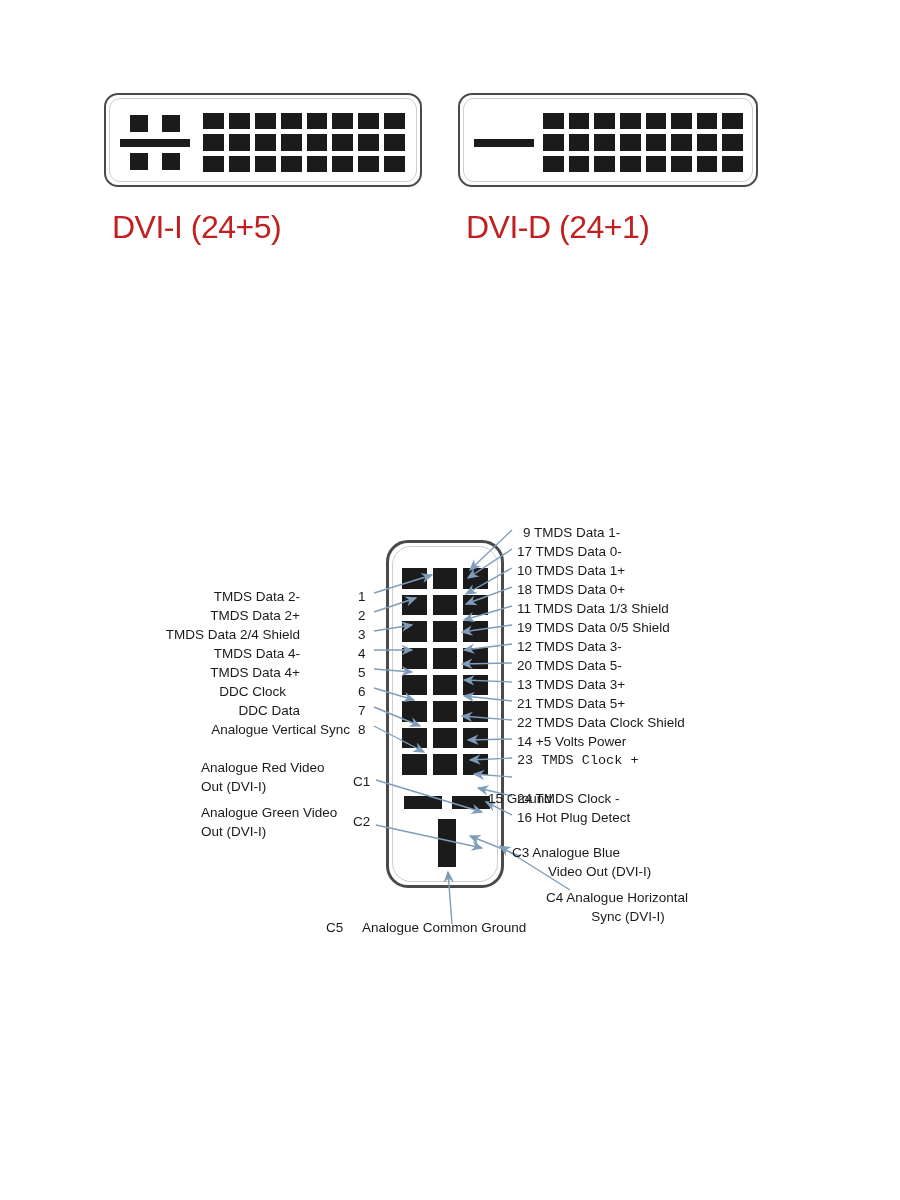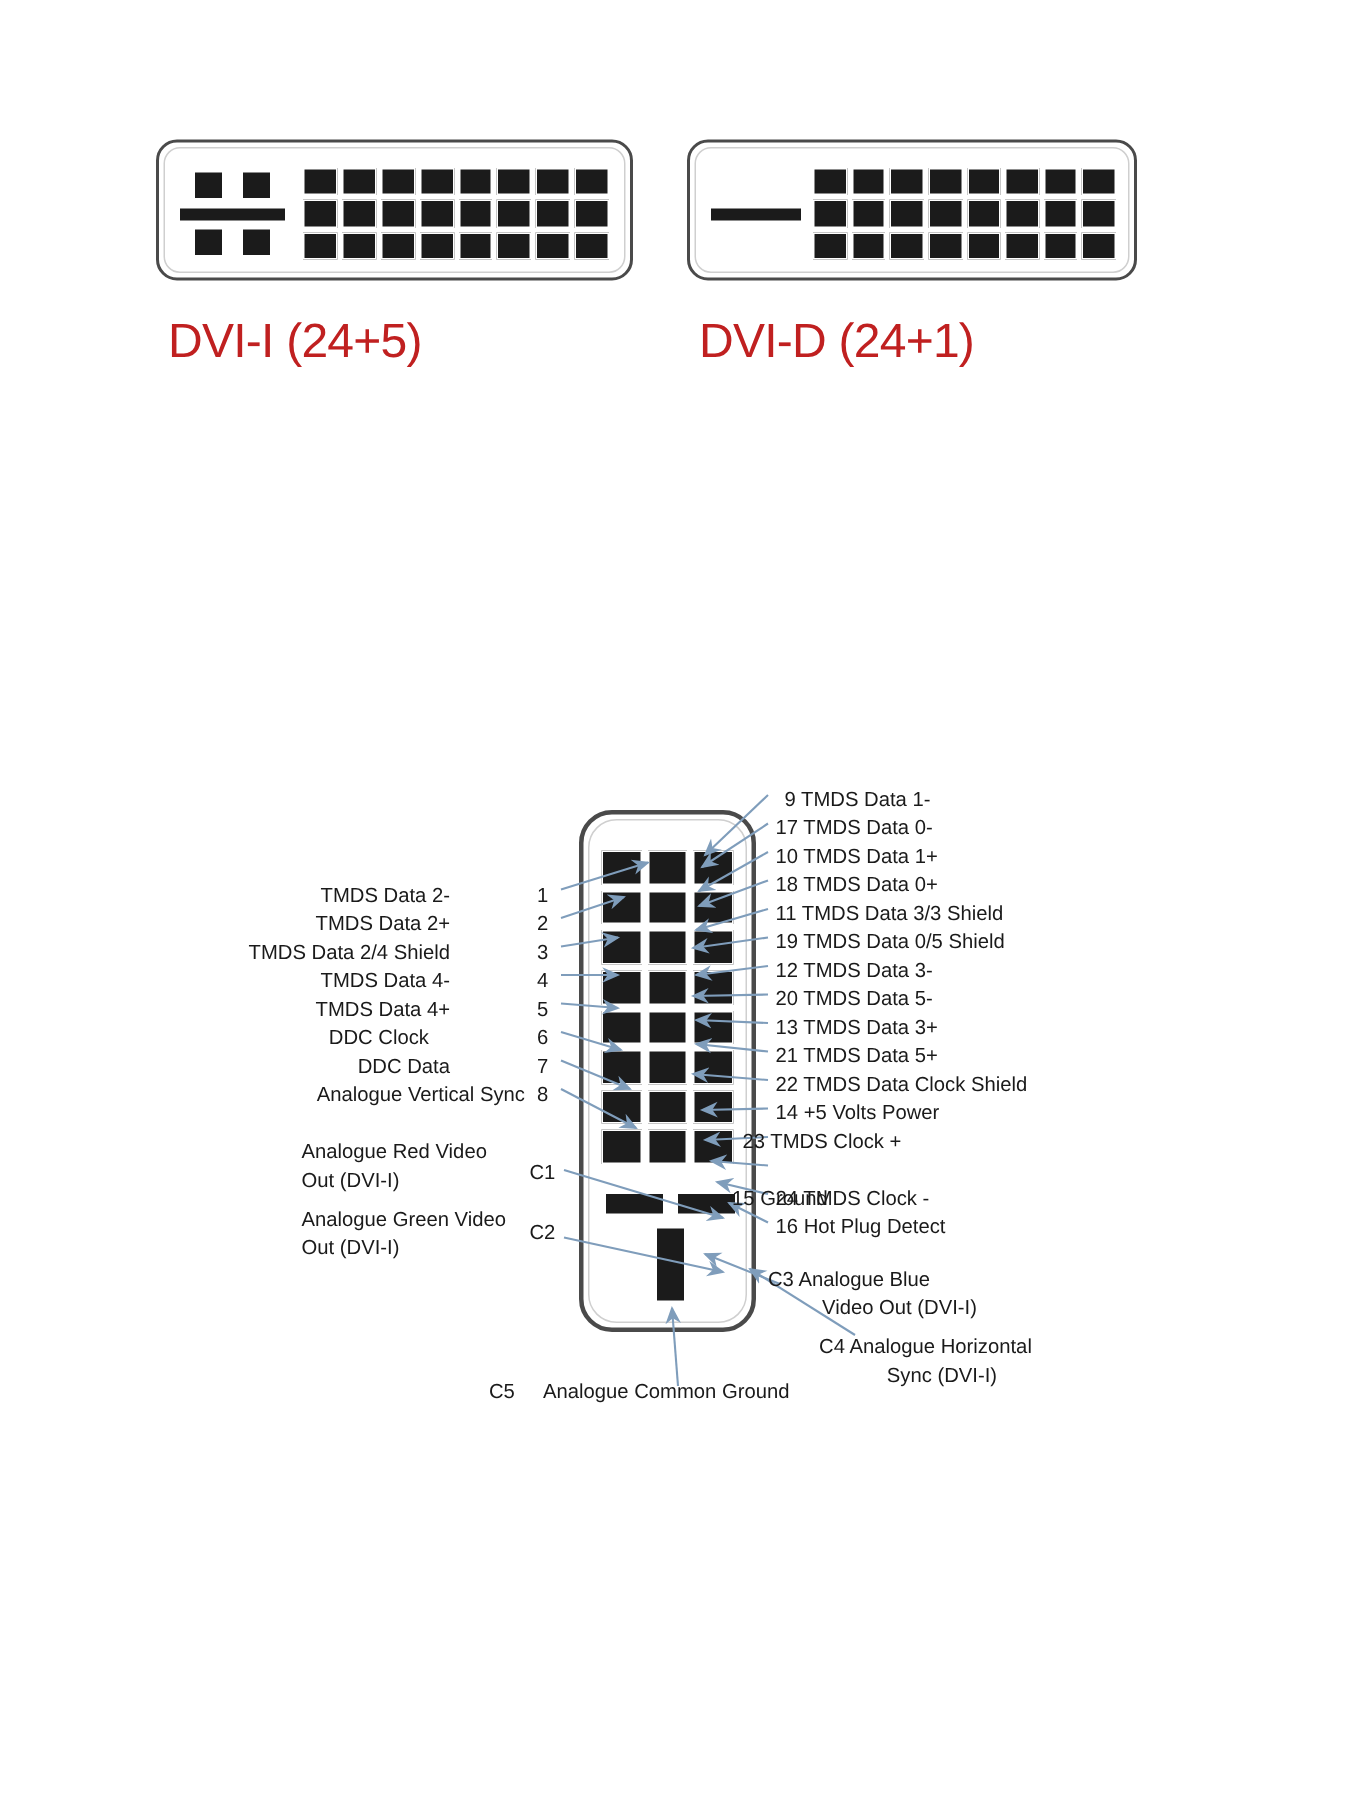--- a/index.html
+++ b/index.html
@@ -326,21 +326,21 @@
   <div class="pinout-label right" style="left:517px; top:561px;">
     <span>10 </span>
     <span>TMDS Data 1+</span>
   </div>
   <div class="pinout-label right" style="left:517px; top:580px;">
     <span>18 </span>
     <span>TMDS Data 0+</span>
   </div>
   <div class="pinout-label right" style="left:517px; top:599px;">
     <span>11 </span>
-    <span>TMDS Data 3/3 Shield</span>
+    <span>TMDS Data 1/3 Shield</span>
   </div>
   <div class="pinout-label right" style="left:517px; top:618px;">
     <span>19 </span>
     <span>TMDS Data 0/5 Shield</span>
   </div>
   <div class="pinout-label right" style="left:517px; top:637px;">
     <span>12 </span>
     <span>TMDS Data 3-</span>
   </div>
   <div class="pinout-label right" style="left:517px; top:656px;">
@@ -356,21 +356,21 @@
     <span>TMDS Data 5+</span>
   </div>
   <div class="pinout-label right" style="left:517px; top:713px;">
     <span>22 </span>
     <span>TMDS Data Clock Shield</span>
   </div>
   <div class="pinout-label right" style="left:517px; top:732px;">
     <span>14 </span>
     <span>+5 Volts Power</span>
   </div>
-  <div class="pinout-label right" style="left:495px; top:751px;">
+  <div class="pinout-label right" style="left:517px; top:751px;font-family:Liberation Mono, monospace;">
     <span>23 </span>
     <span>TMDS Clock +</span>
   </div>
   <div class="pinout-label right" style="left:488px; top:770px;margin-top:19px;">
     <span>15 </span>
     <span>Ground</span>
   </div>
   <div class="pinout-label right" style="left:517px; top:789px;">
     <span>24 </span>
     <span>TMDS Clock -</span>

